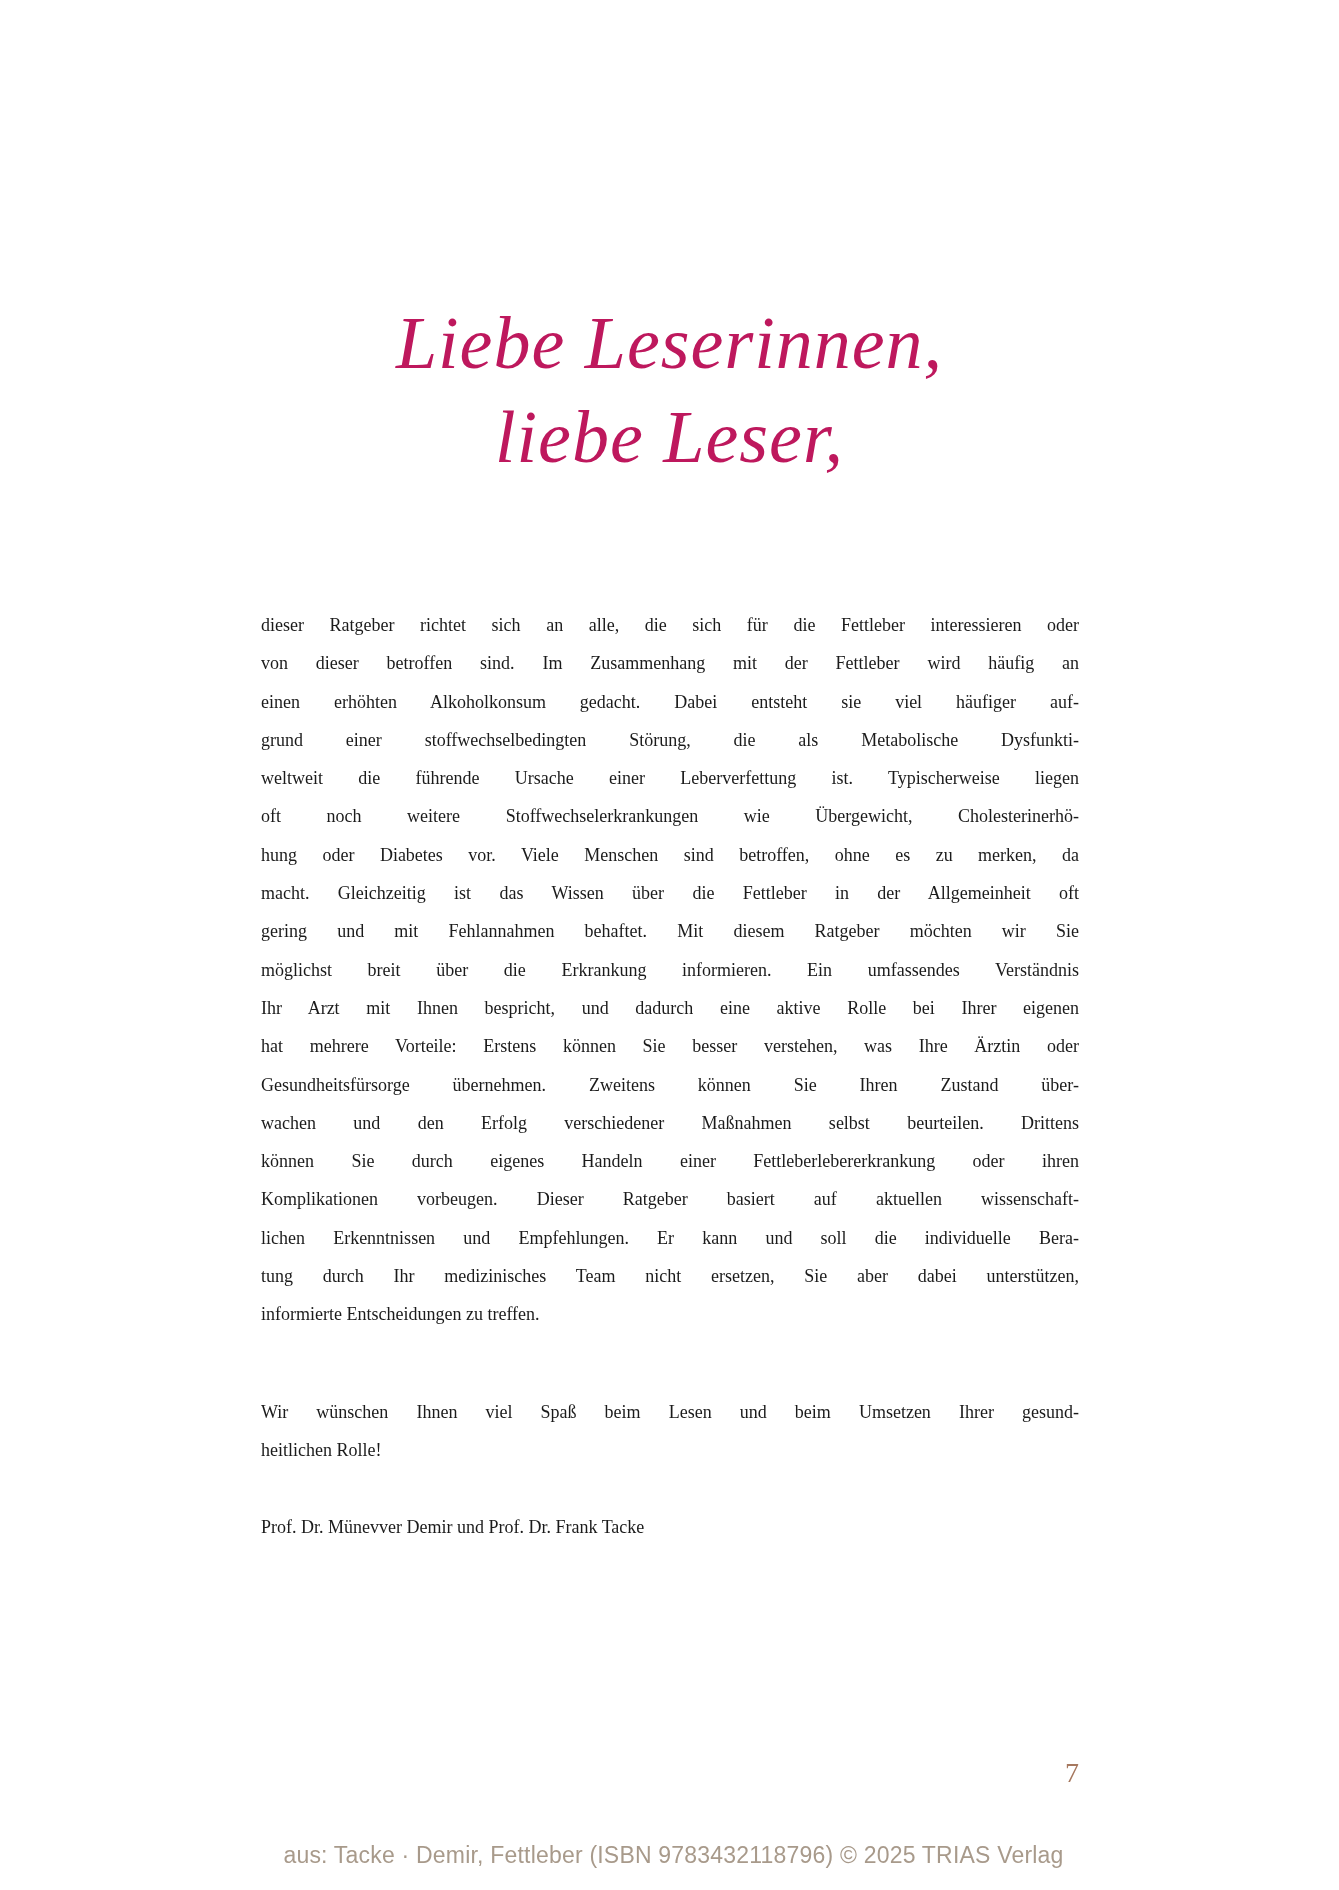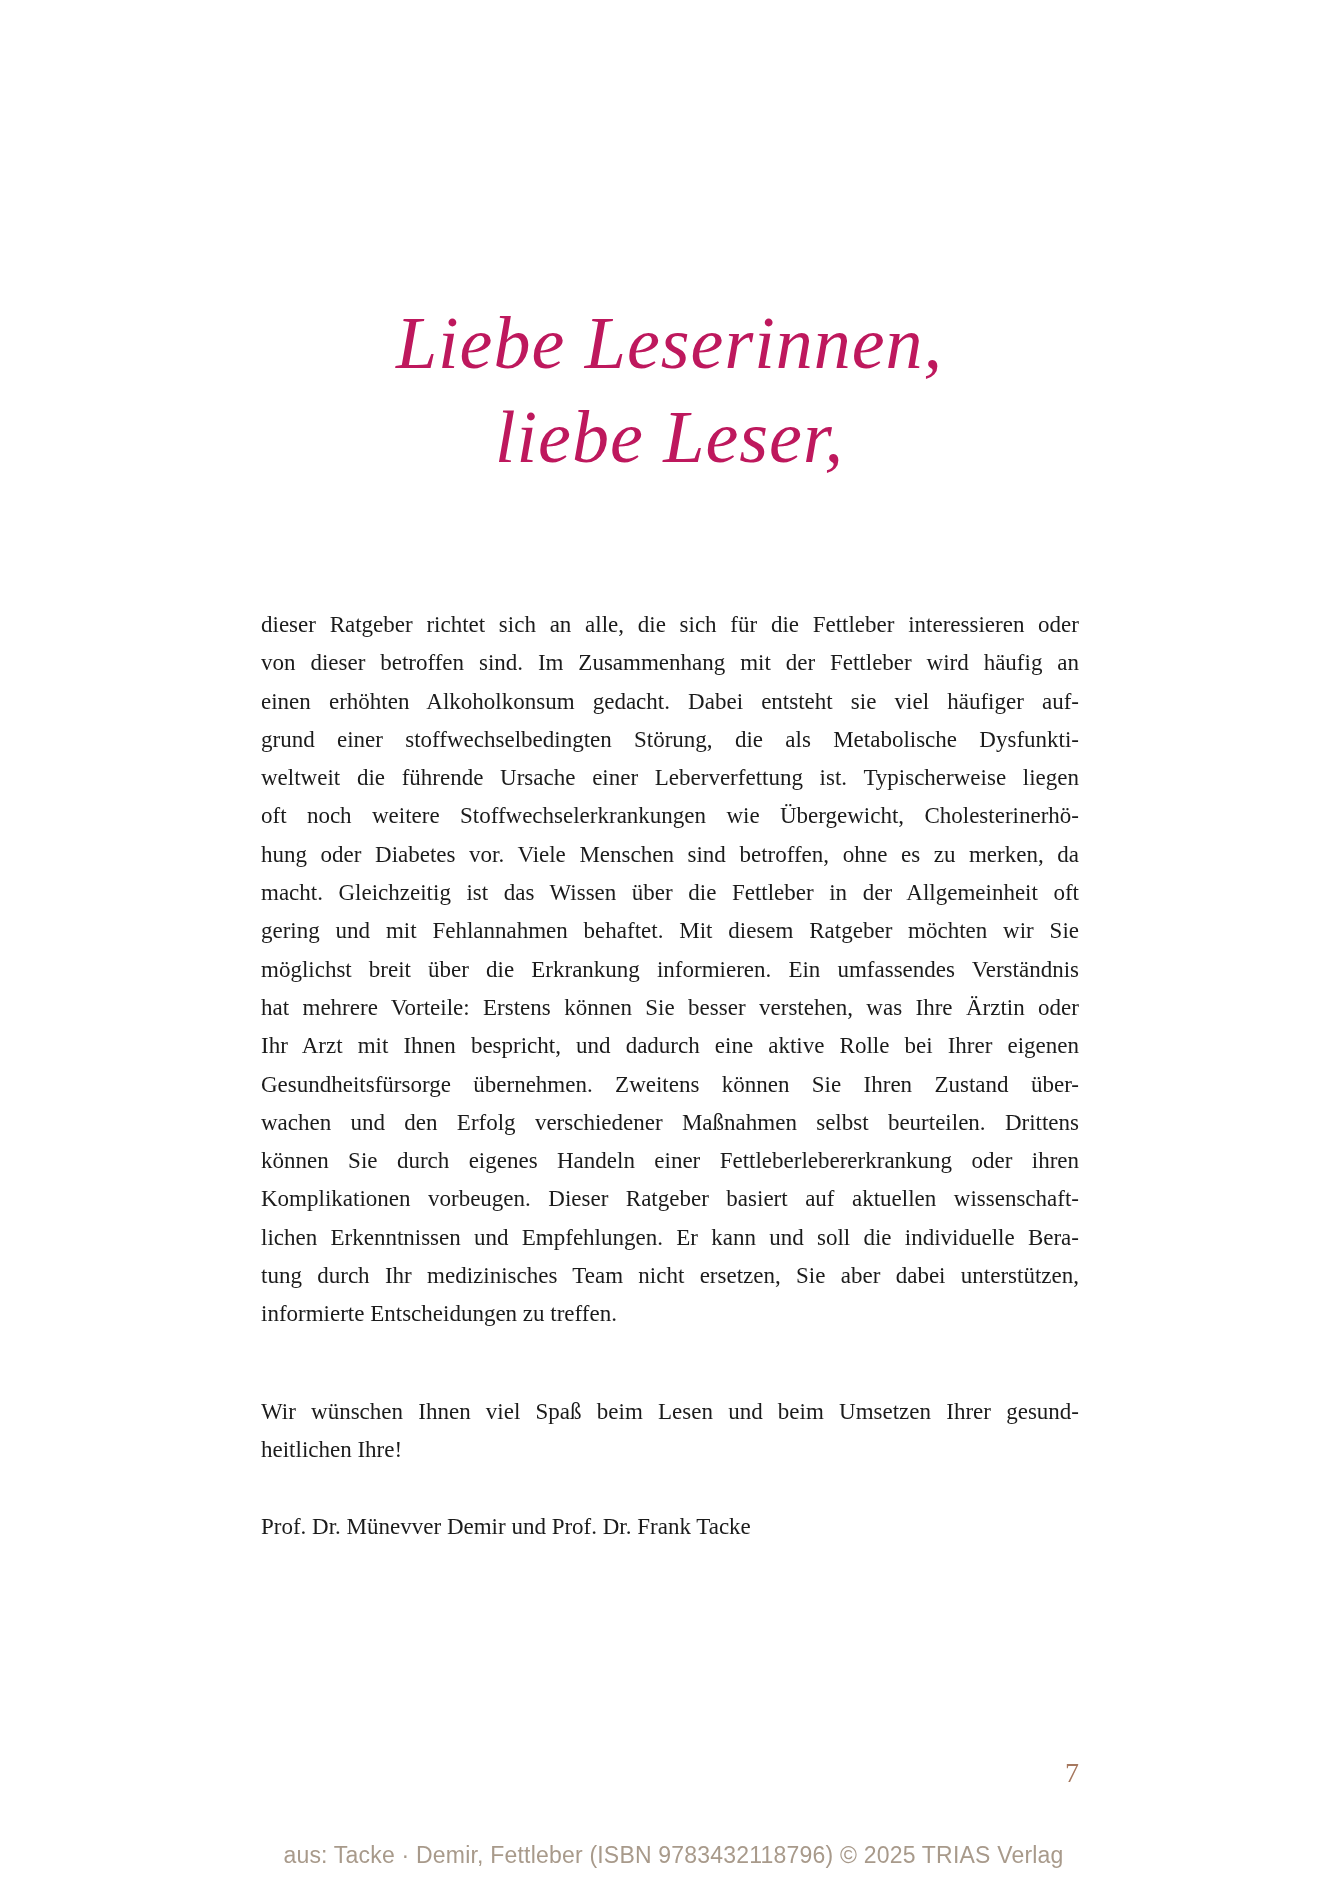--- a/index.html
+++ b/index.html
@@ -24,21 +24,21 @@
     font-size: 74px;
     line-height: 94px;
     letter-spacing: 1px;
   }
   .body-col {
     position: absolute;
     left: 261px;
     top: 606px;
     width: 818px;
     color: #1b1b1b;
-    font-size: 23px;
+    font-size: 18px;
     line-height: 38.3px;
   }
   .para .line {
     text-align: justify;
     text-align-last: justify;
   }
   .para .line.last {
     text-align-last: left;
   }
   .para-2 { margin-top: 59px; }
@@ -81,33 +81,33 @@
         <div class="line">dieser Ratgeber richtet sich an alle, die sich für die Fettleber interessieren oder</div>
         <div class="line">von dieser betroffen sind. Im Zusammenhang mit der Fettleber wird häufig an</div>
         <div class="line">einen erhöhten Alkoholkonsum gedacht. Dabei entsteht sie viel häufiger auf-</div>
         <div class="line">grund einer stoffwechselbedingten Störung, die als Metabolische Dysfunkti-</div>
         <div class="line">weltweit die führende Ursache einer Leberverfettung ist. Typischerweise liegen</div>
         <div class="line">oft noch weitere Stoffwechselerkrankungen wie Übergewicht, Cholesterinerhö-</div>
         <div class="line">hung oder Diabetes vor. Viele Menschen sind betroffen, ohne es zu merken, da</div>
         <div class="line">macht. Gleichzeitig ist das Wissen über die Fettleber in der Allgemeinheit oft</div>
         <div class="line">gering und mit Fehlannahmen behaftet. Mit diesem Ratgeber möchten wir Sie</div>
         <div class="line">möglichst breit über die Erkrankung informieren. Ein umfassendes Verständnis</div>
+        <div class="line">Ihr Arzt mit Ihnen bespricht, und dadurch eine aktive Rolle bei Ihrer eigenen</div>
         <div class="line">hat mehrere Vorteile: Erstens können Sie besser verstehen, was Ihre Ärztin oder</div>
-        <div class="line">Ihr Arzt mit Ihnen bespricht, und dadurch eine aktive Rolle bei Ihrer eigenen</div>
         <div class="line">Gesundheitsfürsorge übernehmen. Zweitens können Sie Ihren Zustand über-</div>
         <div class="line">wachen und den Erfolg verschiedener Maßnahmen selbst beurteilen. Drittens</div>
         <div class="line">können Sie durch eigenes Handeln einer Fettleberlebererkrankung oder ihren</div>
         <div class="line">Komplikationen vorbeugen. Dieser Ratgeber basiert auf aktuellen wissenschaft-</div>
         <div class="line">lichen Erkenntnissen und Empfehlungen. Er kann und soll die individuelle Bera-</div>
         <div class="line">tung durch Ihr medizinisches Team nicht ersetzen, Sie aber dabei unterstützen,</div>
         <div class="line last">informierte Entscheidungen zu treffen.</div>
       </div>
     <div class="para para-2">
         <div class="line">Wir wünschen Ihnen viel Spaß beim Lesen und beim Umsetzen Ihrer gesund-</div>
-        <div class="line last">heitlichen Ihre!</div>
+        <div class="line last">heitlichen Rolle!</div>
       </div>
     <div class="signature">Prof. Dr. Münevver Demir und Prof. Dr. Frank Tacke</div>
   </div>
 
   <div class="page-number">7</div>
 
   <div class="footer">aus: Tacke · Demir, Fettleber (ISBN 9783432118796) © 2025 TRIAS Verlag</div>
 
 </div>
 

